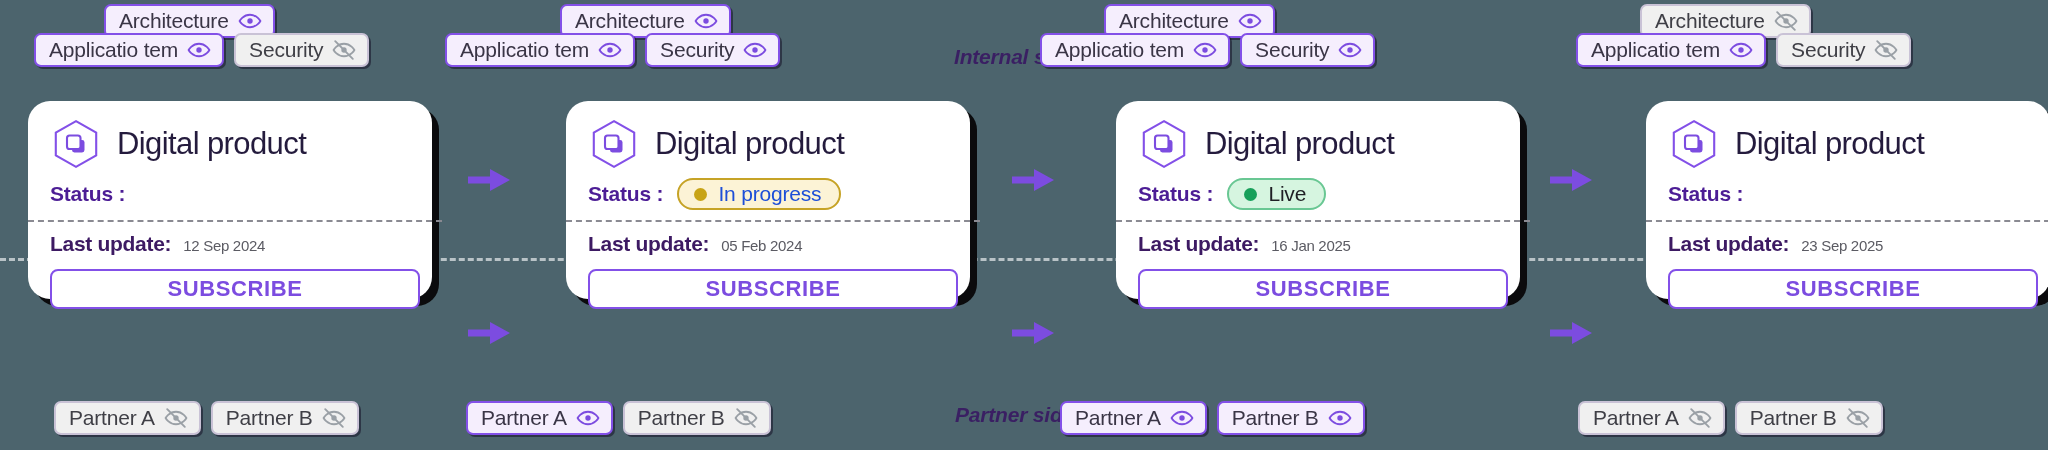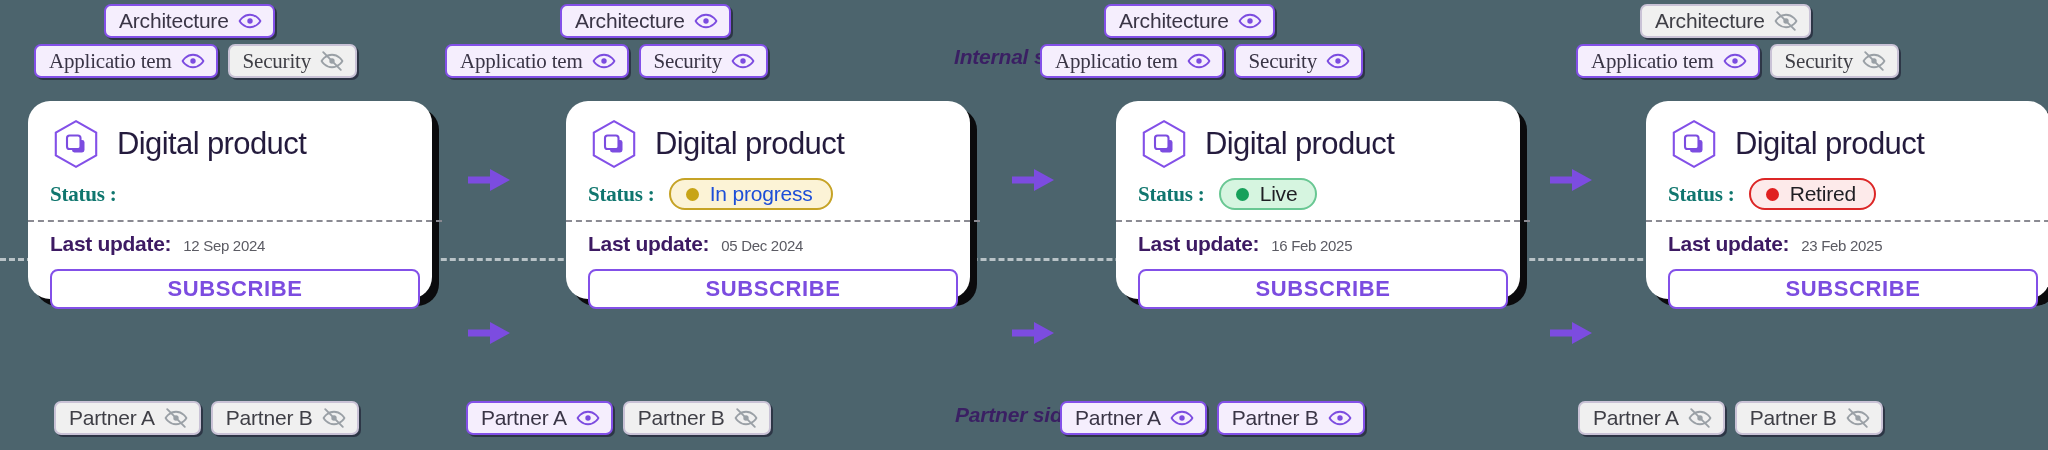--- a/index.html
+++ b/index.html
@@ -47,21 +47,21 @@
   .stage-3 { left: 1640px; width: 420px; }
 
   
   .chip-row {
     position: absolute;
     display: flex;
     align-items: center;
     gap: 10px;
   }
   .row-top     { top: 4px; }
-  .row-middle  { top: 44px; font-family: Liberation Serif, serif; }
+  .row-middle  { top: 33px; }
   .row-bottom  { top: 401px; }
 
   .stage-0 .row-top    { left: 82px; }
   .stage-0 .row-middle { left: 12px; }
   .stage-0 .row-bottom { left: 32px; }
 
   .stage-1 .row-top    { left: 0px; }
   .stage-1 .row-middle { left: -115px; }
   .stage-1 .row-bottom { left: -94px; }
 
@@ -134,23 +134,22 @@
   .status-row {
     display: flex;
     align-items: center;
     gap: 14px;
     margin-top: 7px;
     height: 34px;
   }
   .status-label {
     font-size: 21px;
     font-weight: bold;
-    color: #0f766e;
+    color: #4c1d95;
     letter-spacing: -0.2px;
-    font-family: Liberation Serif, serif;
   }
   .badge {
     display: inline-flex;
     align-items: center;
     gap: 11px;
     height: 32px;
     box-sizing: border-box;
     padding: 0 18px 0 15px;
     border-radius: 16px;
     font-size: 21px;
@@ -339,21 +338,21 @@
         <div class="status-row">
           <span class="status-label">Status :</span>
           <span class="badge" style="background: rgb(252, 243, 214); border: 2px solid rgb(198, 163, 38); color: #1d4ed8;">
             <span class="dot" style="background: rgb(200, 164, 22);"></span>
             <span>In progress</span>
           </span>
         </div>
         <div class="card-rule"></div>
         <div class="update-row">
           <span class="update-label">Last update:</span>
-          <span class="update-value">05 Dec 2024</span>
+          <span class="update-value">05 Feb 2024</span>
         </div>
         <button class="subscribe">SUBSCRIBE</button>
       </div>
       <div class="chip-row row-bottom">
         <div class="chip on">
           <span>Partner A</span>
           <span class="eye"><svg width="24" height="24" viewBox="0 0 24 24" fill="none" stroke="#7c4ce0" stroke-width="1.9" stroke-linecap="round" stroke-linejoin="round">
               <path d="M1.6 12S5 5.8 12 5.8 22.4 12 22.4 12 19 18.2 12 18.2 1.6 12 1.6 12Z"></path>
               <circle cx="12" cy="12" r="2.7" fill="#7c4ce0" stroke="none"></circle>
             </svg></span>
@@ -406,21 +405,21 @@
         <div class="status-row">
           <span class="status-label">Status :</span>
           <span class="badge" style="background: rgb(214, 245, 224); border: 2px solid rgb(105, 199, 147); color: rgb(31, 31, 36);">
             <span class="dot" style="background: rgb(23, 160, 90);"></span>
             <span>Live</span>
           </span>
         </div>
         <div class="card-rule"></div>
         <div class="update-row">
           <span class="update-label">Last update:</span>
-          <span class="update-value">16 Feb 2025</span>
+          <span class="update-value">16 Jan 2025</span>
         </div>
         <button class="subscribe">SUBSCRIBE</button>
       </div>
       <div class="chip-row row-bottom">
         <div class="chip on">
           <span>Partner A</span>
           <span class="eye"><svg width="24" height="24" viewBox="0 0 24 24" fill="none" stroke="#7c4ce0" stroke-width="1.9" stroke-linecap="round" stroke-linejoin="round">
               <path d="M1.6 12S5 5.8 12 5.8 22.4 12 22.4 12 19 18.2 12 18.2 1.6 12 1.6 12Z"></path>
               <circle cx="12" cy="12" r="2.7" fill="#7c4ce0" stroke="none"></circle>
             </svg></span>
@@ -466,29 +465,25 @@
         <div class="card-head">
           <span class="hex"><svg width="52" height="52" viewBox="0 0 52 52" fill="none">
               <path d="M26 3.2 46.2 14.6v22.8L26 48.8 5.8 37.4V14.6Z" stroke="#8350e8" stroke-width="2.1" fill="none"></path>
               <rect x="22" y="22" width="12.5" height="12.5" rx="2.4" fill="#7c4ce0"></rect>
               <rect x="17" y="17.5" width="13.5" height="13.5" rx="2.6" fill="#ffffff" stroke="#7c4ce0" stroke-width="2.1"></rect>
             </svg></span>
           <div class="card-title">Digital product</div>
         </div>
         <div class="status-row">
           <span class="status-label">Status :</span>
-          <span class="badge" style="background: rgb(253, 234, 234); border: 2px solid rgb(220, 38, 38); color: rgb(31, 31, 36);">
-            <span class="dot" style="background: rgb(224, 32, 32);"></span>
-            <span>Retired</span>
-          </span>
         </div>
         <div class="card-rule"></div>
         <div class="update-row">
           <span class="update-label">Last update:</span>
-          <span class="update-value">23 Feb 2025</span>
+          <span class="update-value">23 Sep 2025</span>
         </div>
         <button class="subscribe">SUBSCRIBE</button>
       </div>
       <div class="chip-row row-bottom">
         <div class="chip off">
           <span>Partner A</span>
           <span class="eye"><svg width="24" height="24" viewBox="0 0 24 24" fill="none" stroke="#9aa0a6" stroke-width="1.9" stroke-linecap="round" stroke-linejoin="round">
               <path d="M1.6 12S5 5.8 12 5.8 22.4 12 22.4 12 19 18.2 12 18.2 1.6 12 1.6 12Z"></path>
               <circle cx="12" cy="12" r="2.7" fill="#9aa0a6" stroke="none"></circle>
               <line x1="3.2" y1="3.2" x2="20.8" y2="20.8"></line>

